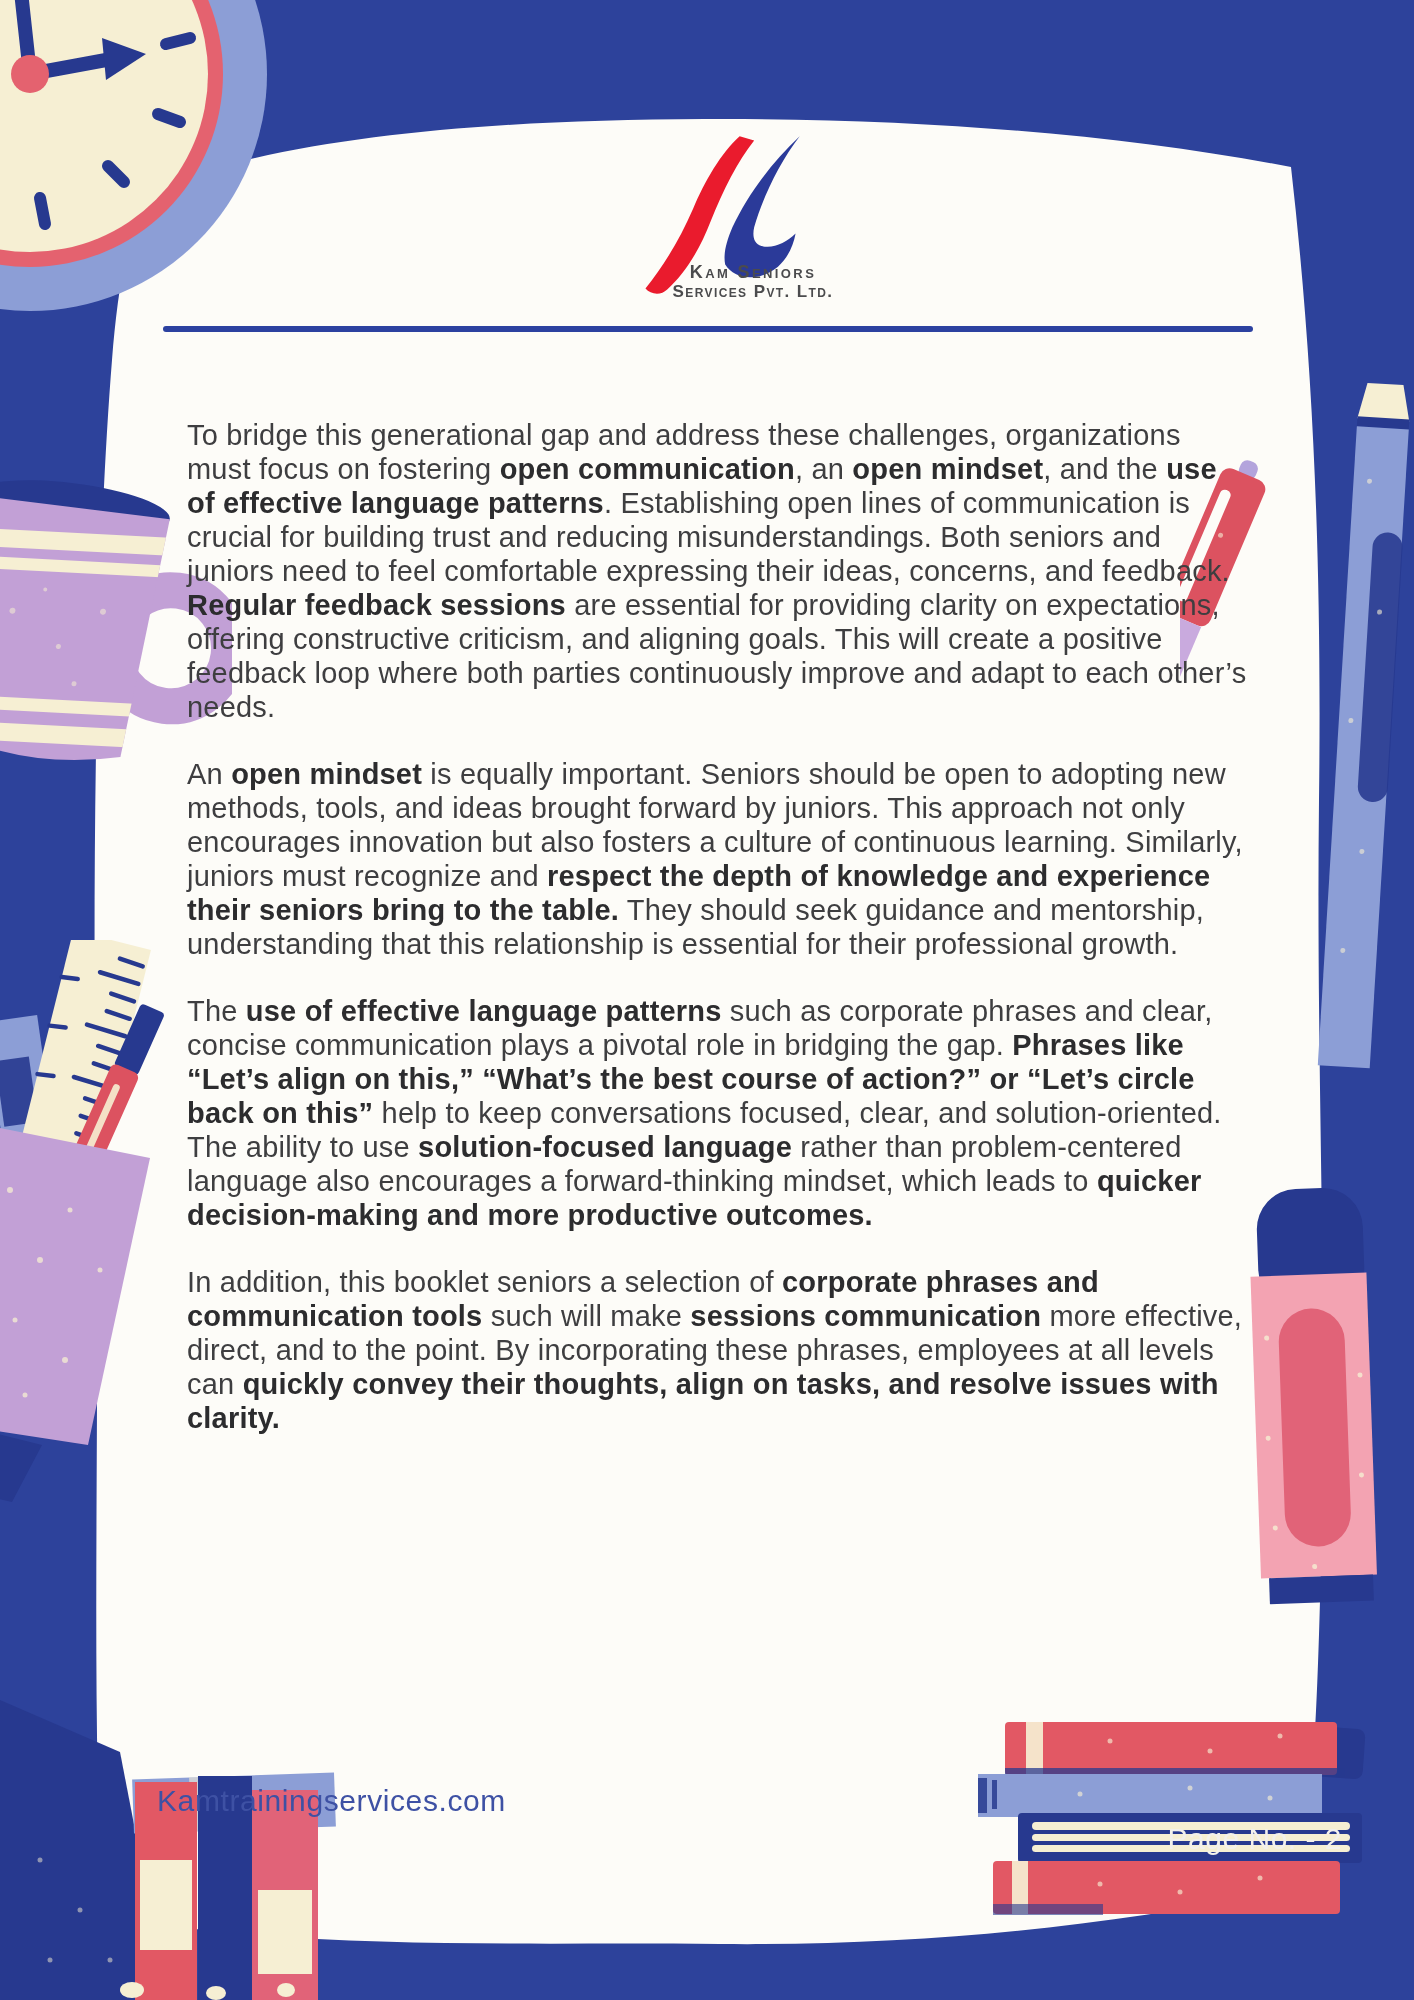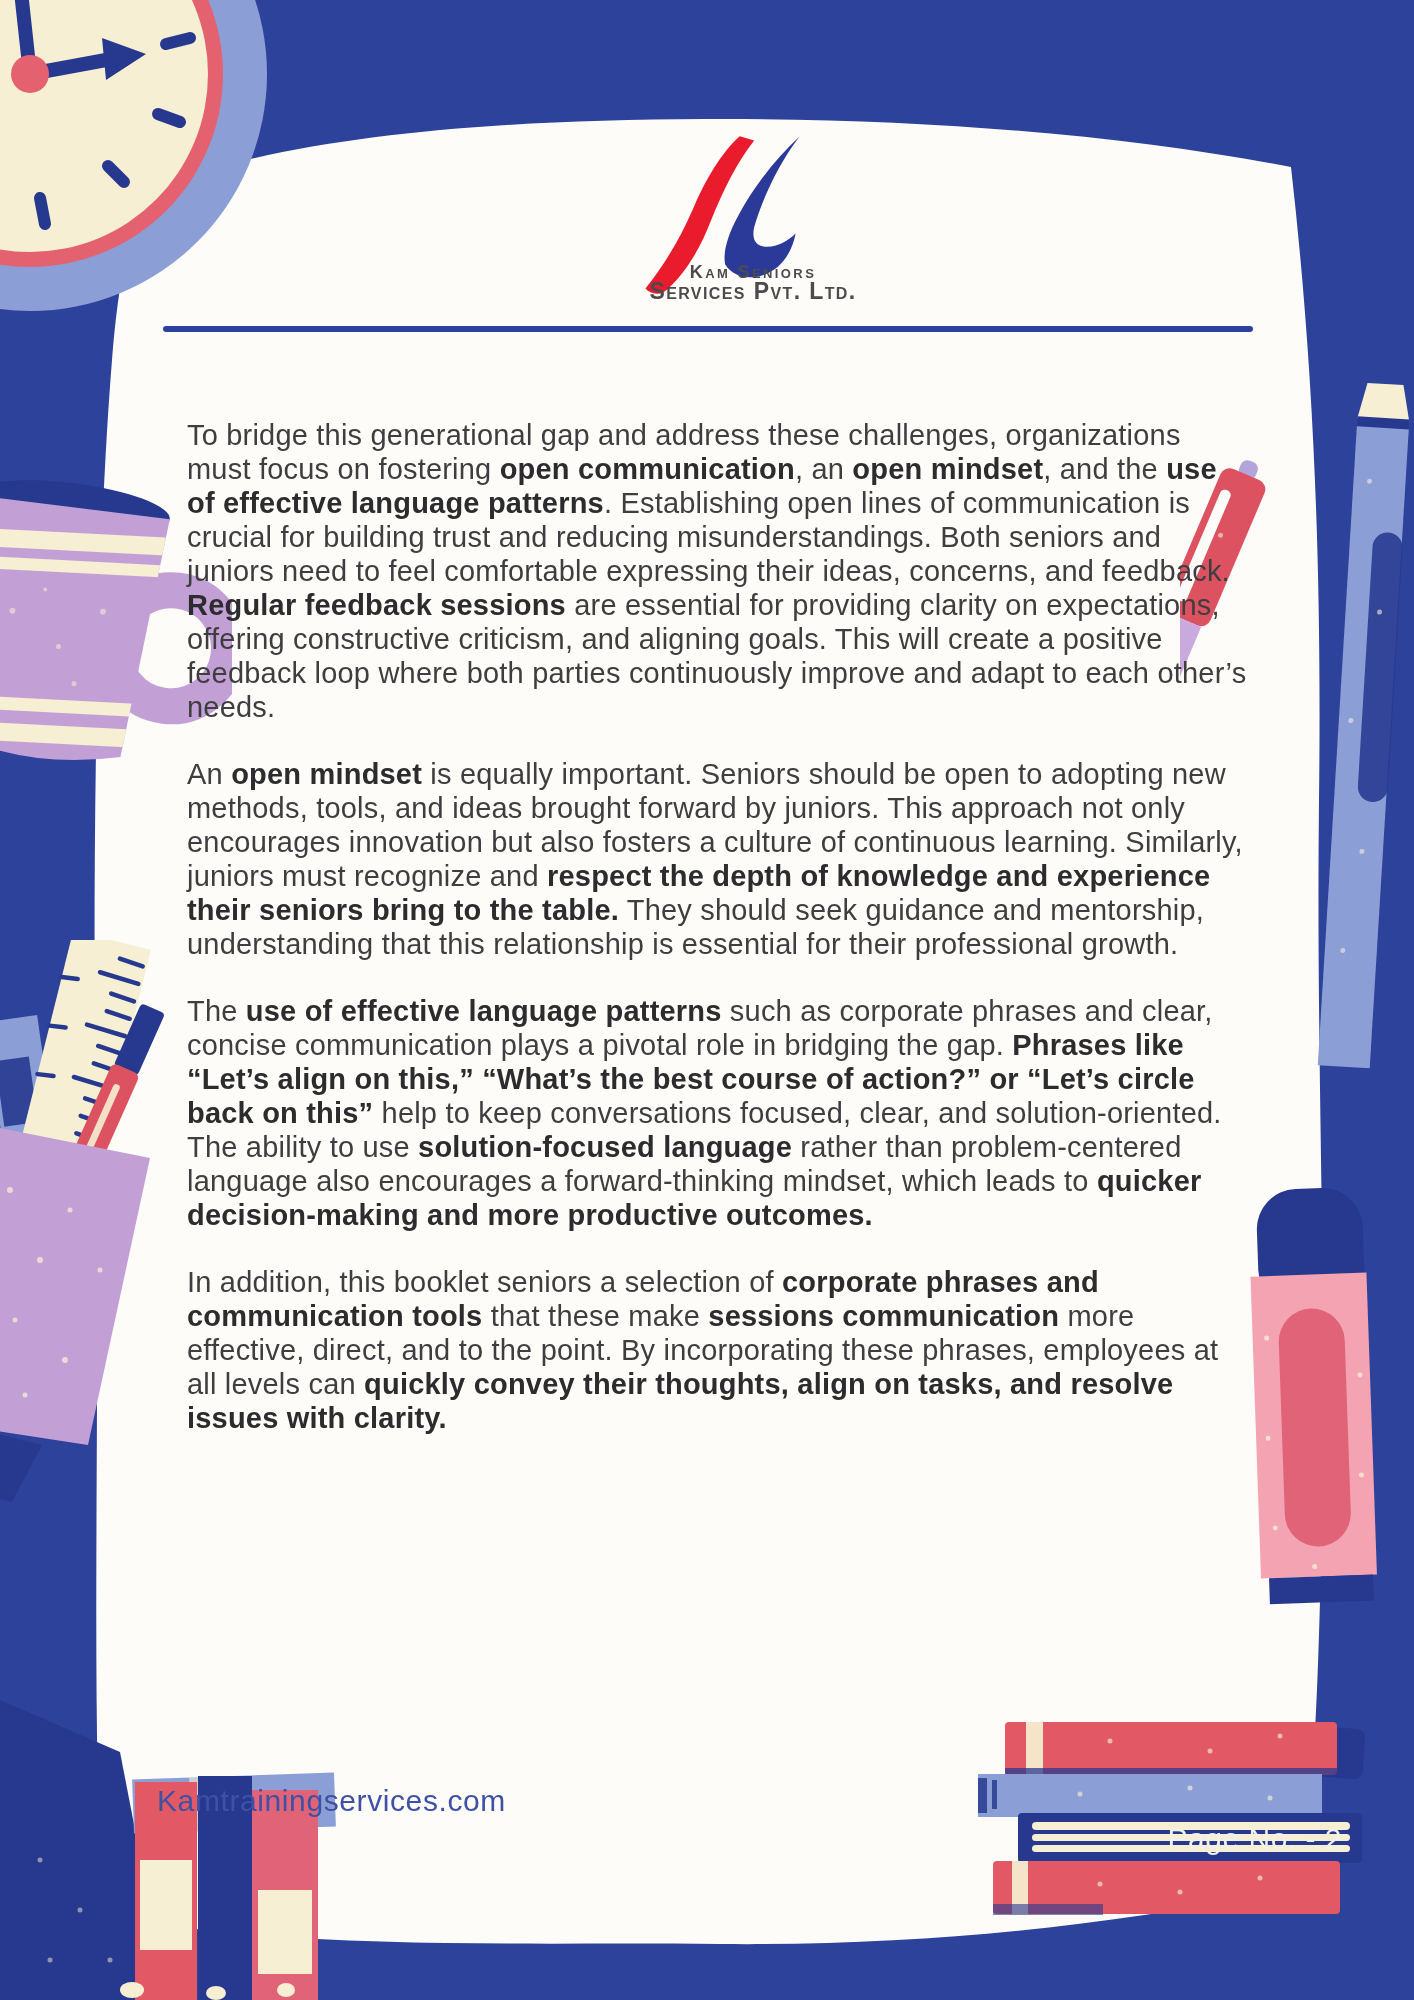--- a/index.html
+++ b/index.html
@@ -19,21 +19,21 @@
   .f-navy{fill:var(--c-navyDeep);}
   .f-paper{fill:var(--c-paper);}
   .s-navy{stroke:var(--c-navyDeep);}
   
   .logo-mark{left:632px;top:134px;width:176px;height:166px;}
   .logo-text{
     left:580px;top:263px;width:346px;text-align:center;
     color:var(--c-logoGray);font-variant:small-caps;font-weight:700;
   }
   .logo-line1{font-size:18px;letter-spacing:2.4px;line-height:19px;}
-  .logo-line2{font-size:23px;letter-spacing:1.4px;line-height:19px;}
+  .logo-line2{font-size:17px;letter-spacing:1.4px;line-height:19px;}
   .divider{left:163px;top:326px;width:1090px;height:6px;border-radius:3px;background:var(--c-navyLine);}
   .article{left:187px;top:418px;width:1062px;}
   .article p.para{
     margin:0 0 33px 0;font-size:29px;line-height:34px;
     color:var(--c-text);letter-spacing:.2px;
   }
   .article p.para b{color:var(--c-textBold);font-weight:700;}
   .site-url{
     left:157px;top:1784px;width:1100px;text-align:left;
     font-size:30px;letter-spacing:.6px;color:var(--c-url);font-weight:400;
@@ -276,20 +276,20 @@
     <div class="logo-line1">Kam Seniors</div>
     <div class="logo-line2">Services Pvt. Ltd.</div>
   </div>
 
   <div class="abs divider"></div>
 
   <div class="abs article">
       <p class="para"><span>To bridge this generational gap and address these challenges, organizations must focus on fostering </span><b>open communication</b><span>, an </span><b>open mindset</b><span>, and the </span><b>use of effective language patterns</b><span>. Establishing open lines of communication is crucial for building trust and reducing misunderstandings. Both seniors and juniors need to feel comfortable expressing their ideas, concerns, and feedback. </span><b>Regular feedback sessions</b><span> are essential for providing clarity on expectations, offering constructive criticism, and aligning goals. This will create a positive feedback loop where both parties continuously improve and adapt to each other’s needs.</span></p>
       <p class="para"><span>An </span><b>open mindset</b><span> is equally important. Seniors should be open to adopting new methods, tools, and ideas brought forward by juniors. This approach not only encourages innovation but also fosters a culture of continuous learning. Similarly, juniors must recognize and </span><b>respect the depth of knowledge and experience their seniors bring to the table.</b><span> They should seek guidance and mentorship, understanding that this relationship is essential for their professional growth.</span></p>
       <p class="para"><span>The </span><b>use of effective language patterns</b><span> such as corporate phrases and clear, concise communication plays a pivotal role in bridging the gap. </span><b>Phrases like “Let’s align on this,” “What’s the best course of action?” or “Let’s circle back on this”</b><span> help to keep conversations focused, clear, and solution-oriented. The ability to use </span><b>solution-focused language</b><span> rather than problem-centered language also encourages a forward-thinking mindset, which leads to </span><b>quicker decision-making and more productive outcomes.</b></p>
-      <p class="para"><span>In addition, this booklet seniors a selection of </span><b>corporate phrases and communication tools</b><span> that these make </span><b>sessions communication</b><span> more effective, direct, and to the point. By incorporating these phrases, employees at all levels can </span><b>quickly convey their thoughts, align on tasks, and resolve issues with clarity.</b></p>
+      <p class="para"><span>In addition, this booklet seniors a selection of </span><b>corporate phrases and communication tools</b><span> such will make </span><b>sessions communication</b><span> more effective, direct, and to the point. By incorporating these phrases, employees at all levels can </span><b>quickly convey their thoughts, align on tasks, and resolve issues with clarity.</b></p>
     </div>
 
   <div class="abs site-url">Kamtrainingservices.com</div>
 
   <div class="abs page-number">Page No. - 2</div>
 
 </div>
 
 </body></html>

